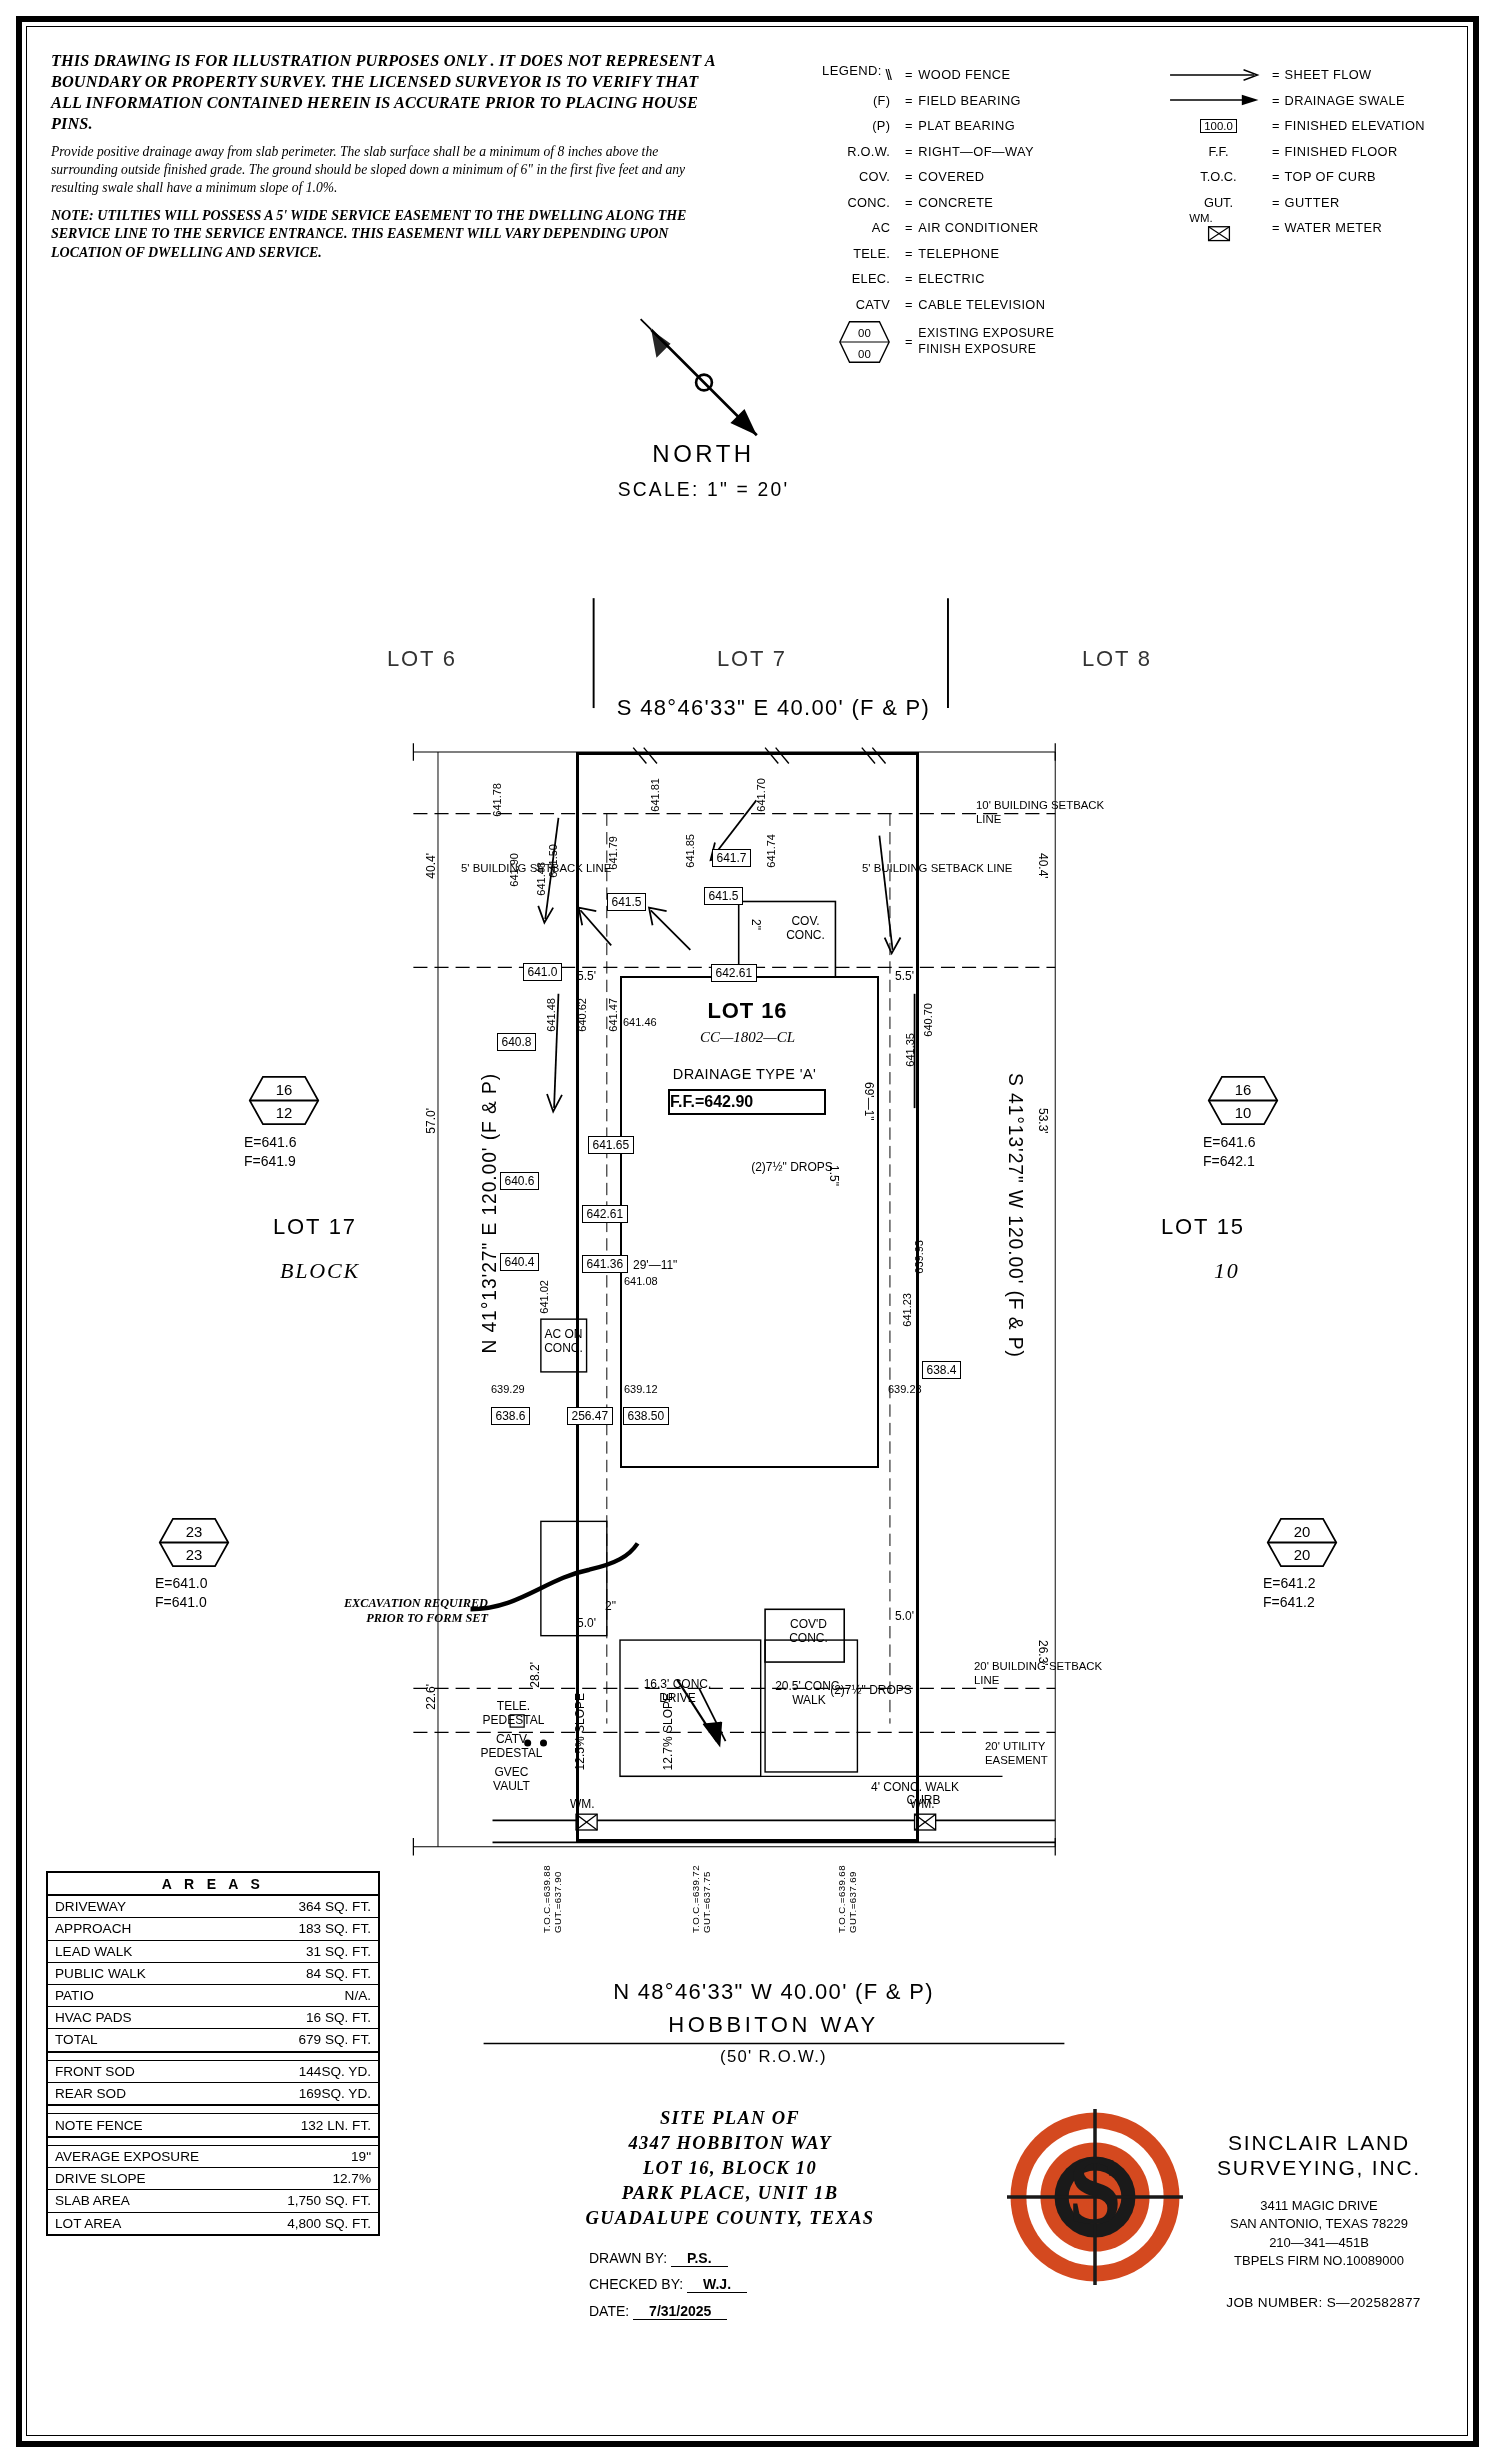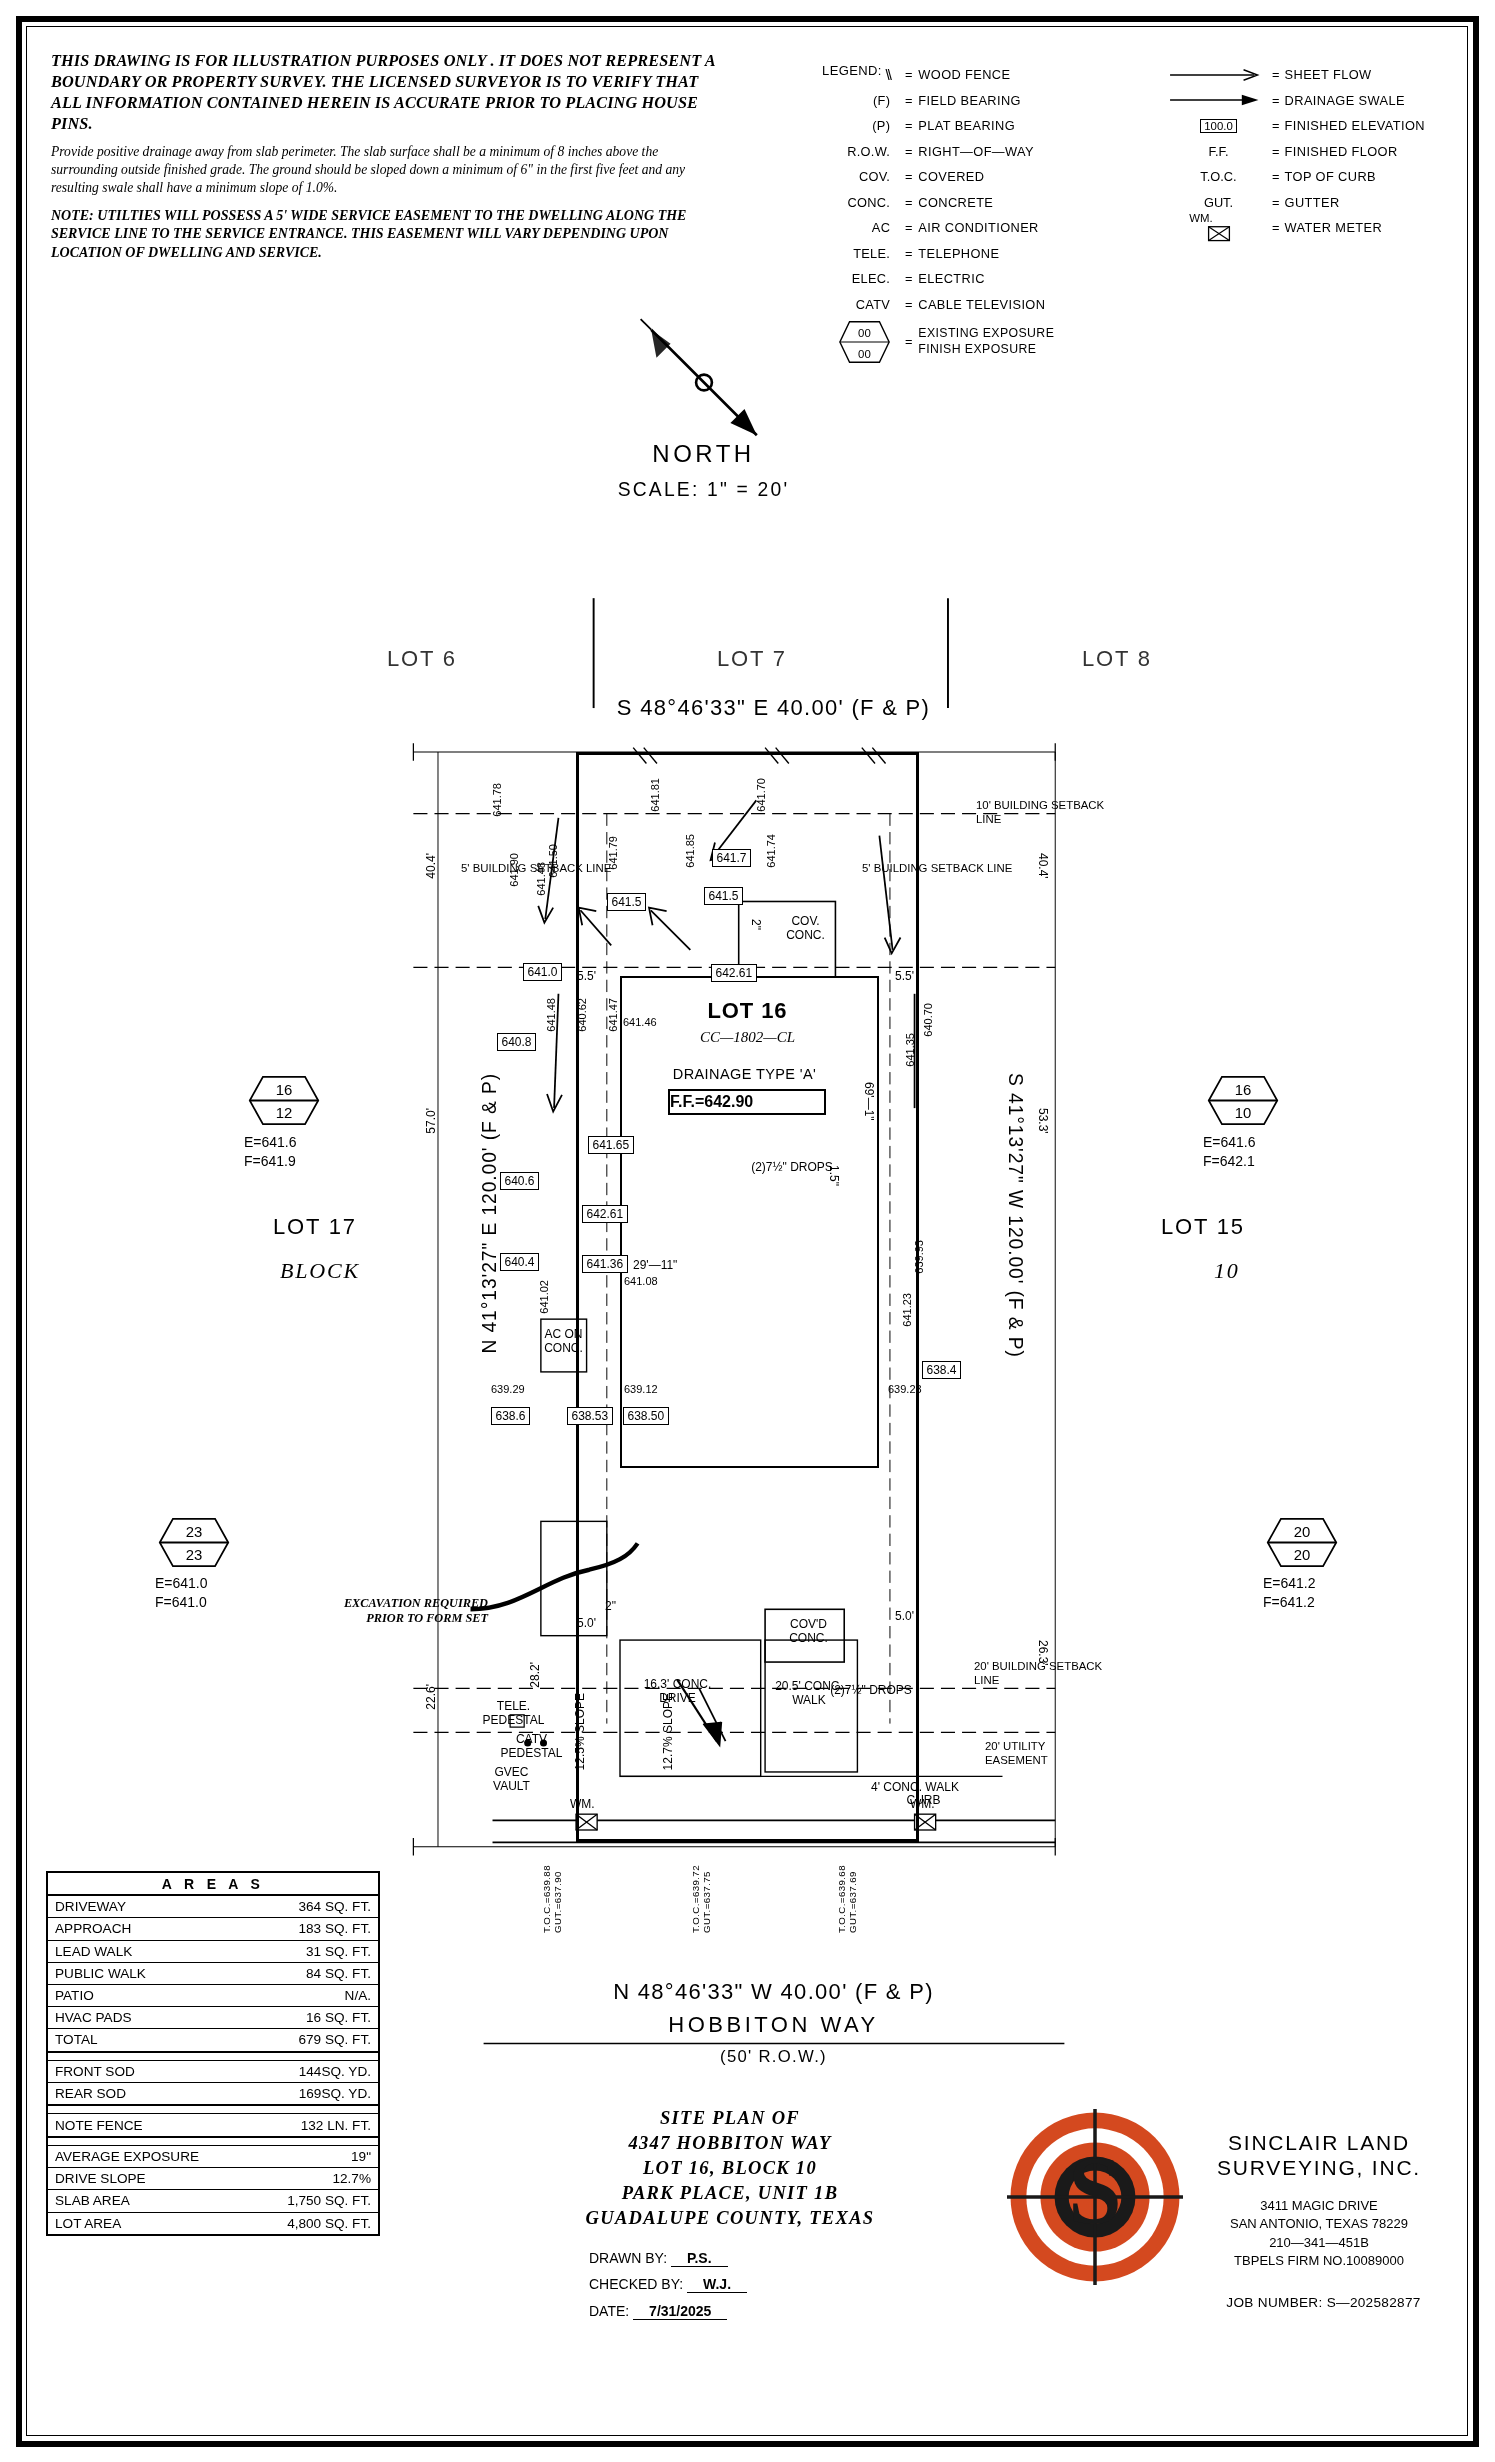--- a/index.html
+++ b/index.html
@@ -433,21 +433,21 @@
     <div class="elev-box" style="left:113px;top:442px;">640.6</div>
     <div class="elev-box" style="left:113px;top:523px;">640.4</div>
     <div class="elev-box" style="left:195px;top:525px;">641.36</div>
     <div class="elev-box" style="left:195px;top:475px;">642.61</div>
     <div class="tick-elev" style="left:151px;top:550px;writing-mode:vertical-rl;transform:rotate(180deg);">641.02</div>
     <div class="tick-elev" style="left:237px;top:545px;">641.08</div>
     <div class="tick-elev" style="left:526px;top:510px;writing-mode:vertical-rl;transform:rotate(180deg);">639.93</div>
     <div class="elev-box" style="left:535px;top:631px;">638.4</div>
     <div class="tick-elev" style="left:104px;top:653px;">639.29</div>
     <div class="elev-box" style="left:104px;top:677px;">638.6</div>
-    <div class="elev-box" style="left:180px;top:677px;">638.53</div>
+    <div class="elev-box" style="left:180px;top:677px;">256.47</div>
     <div class="elev-box" style="left:236px;top:677px;">638.50</div>
     <div class="tick-elev" style="left:237px;top:653px;">639.12</div>
     <div class="tick-elev" style="left:501px;top:653px;">639.23</div>
     <div class="tick-elev" style="left:514px;top:563px;writing-mode:vertical-rl;transform:rotate(180deg);">641.23</div>
 
     <div class="setback-lbl" style="left:589px;top:69px;"><span>10' BUILDING SETBACK LINE</span></div>
     <div class="setback-lbl" style="left:74px;top:132px;"><span>5' BUILDING SETBACK LINE</span></div>
     <div class="setback-lbl" style="left:475px;top:132px;"><span>5' BUILDING SETBACK LINE</span></div>
     <div class="setback-lbl" style="left:587px;top:930px;"><span>20' BUILDING SETBACK LINE</span></div>
     <div class="setback-lbl" style="left:598px;top:1010px;"><span>20' UTILITY EASEMENT</span></div>
@@ -475,21 +475,21 @@
     <div class="dim-text-v180" style="left:274px;top:963px;">12.7% SLOPE</div>
 
     <div class="small-note" style="left:352px;top:431px;width:106px;">(2)7½" DROPS</div>
     <div class="small-note" style="left:431px;top:954px;width:106px;">(2)7½" DROPS</div>
     <div class="small-note" style="left:387px;top:185px;width:63px;">COV. CONC.</div>
     <div class="small-note" style="left:390px;top:888px;width:63px;">COV'D CONC.</div>
     <div class="small-note" style="left:150px;top:598px;width:53px;">AC ON CONC.</div>
     <div class="small-note" style="left:510px;top:1064px;width:53px;">CURB</div>
 
     <div class="small-note" style="left:92px;top:970px;width:69px;">TELE. PEDESTAL</div>
-    <div class="small-note" style="left:90px;top:1003px;width:69px;margin-left:20px;">CATV PEDESTAL</div>
+    <div class="small-note" style="left:90px;top:1003px;width:69px;">CATV PEDESTAL</div>
     <div class="small-note" style="left:90px;top:1036px;width:69px;">GVEC VAULT</div>
 
     <div class="dim-text" style="left:183px;top:1067px;">WM.</div>
     <div class="dim-text" style="left:523px;top:1067px;">WM.</div>
 
     <div class="dim-text" style="left:218px;top:869px;">2"</div>
     <div class="dim-text-v" style="left:362px;top:189px;">2"</div>
     <div class="dim-text-v" style="left:440px;top:435px;">1.5"</div>
 
     <div class="excav" style="left:-66px;top:866px;width:167px;">EXCAVATION REQUIRED PRIOR TO FORM SET</div>

